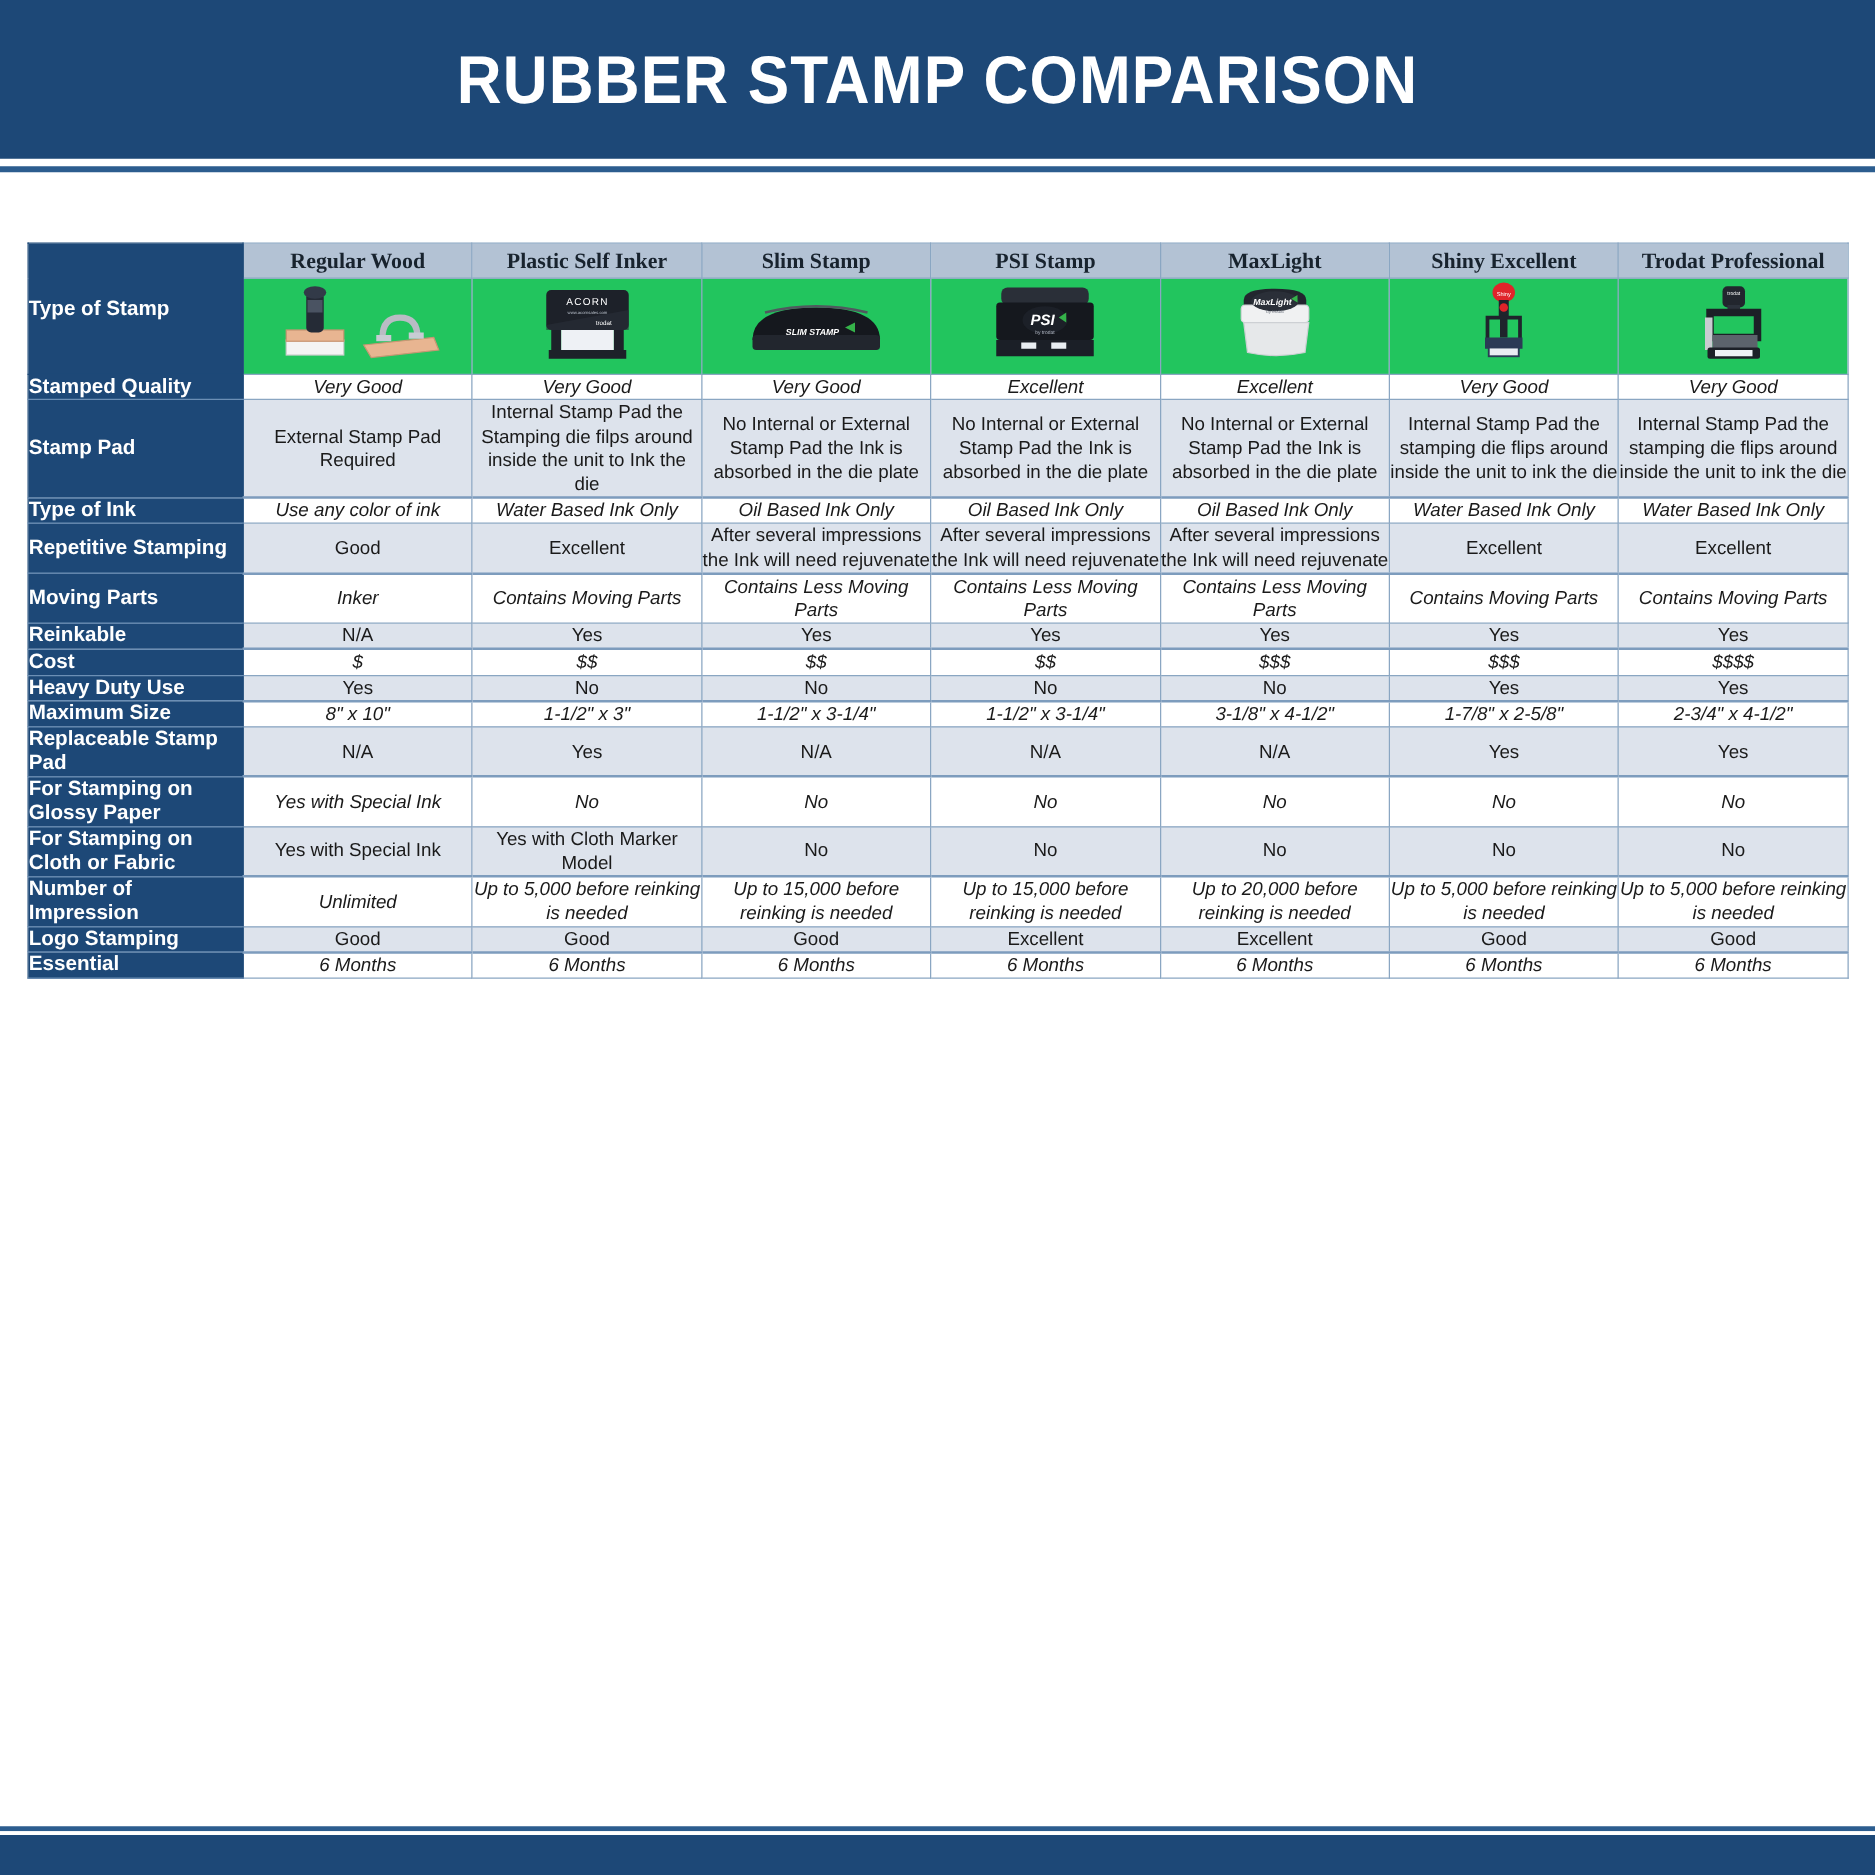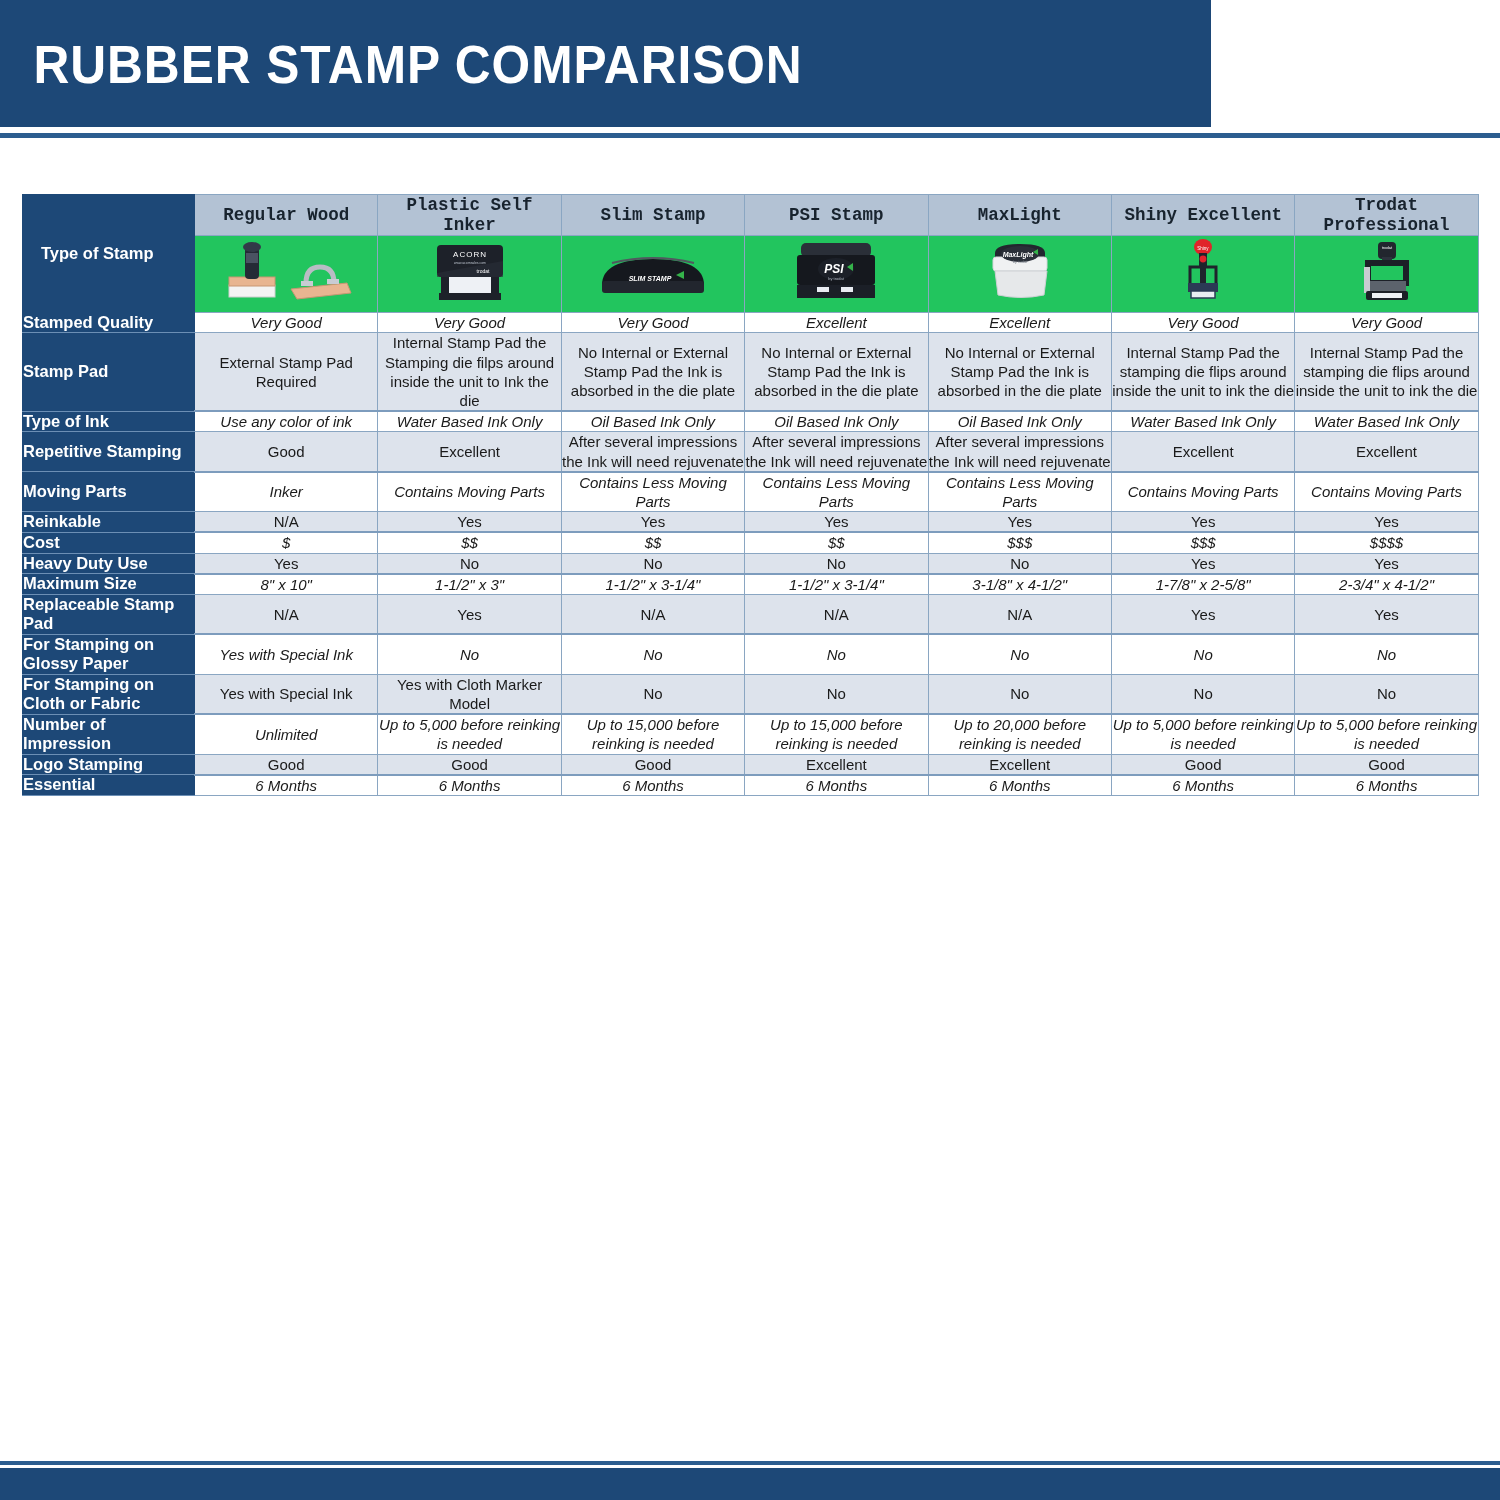--- a/index.html
+++ b/index.html
@@ -11,26 +11,26 @@
     height: 1500px;
     background: #ffffff;
     font-family: "Liberation Sans", sans-serif;
     overflow: hidden;
   }
 
   
   .top-banner {
     position: absolute;
     left: 0; top: 0;
-    width: 1211px;
+    width: 1500px;
     height: 127px;
     background: #1d4877;
     display: flex;
     align-items: center;
-    justify-content: flex-start;
+    justify-content: center;
   }
   .top-banner-title {
     color: #ffffff;
     font-size: 54px;
     font-weight: bold;
     letter-spacing: 1px;
     transform: scaleX(0.92);
     font-family: "Liberation Sans", sans-serif;
     text-align: center;
     line-height: 1;
@@ -102,21 +102,21 @@
     background: #1d4877;
     border: 1px solid #1d4877 !important;
   }
   .hdr-cell {
     background: #b3c2d4;
     color: #18232e;
     font-size: 17.5px;
     font-weight: bold;
     text-align: center;
     height: 27px;
-    font-family: Liberation Mono, monospace;
+    font-family: Liberation Serif, serif;
   }
 
   
   .rowlabel {
     background: #1d4877;
     color: #ffffff;
     font-size: 16.5px;
     font-weight: bold;
     text-align: left;
     padding: 0 0 0 18px;
@@ -179,21 +179,21 @@
       <col class="c-data">
         <col class="c-data">
         <col class="c-data">
         <col class="c-data">
       <col class="c-data">
         <col class="c-data">
         <col class="c-data">
     </colgroup>
     <tbody id="table-body">
         <tr>
-          <td class="hdr-corner" rowspan="2" style="background: rgb(29, 72, 119); color: rgb(255, 255, 255); font-size: 16.5px; font-weight: bold; padding-left: 18px; text-align: left;">Type of Stamp</td>
+          <td class="hdr-corner" rowspan="2" style="background: rgb(29, 72, 119); color: rgb(255, 255, 255); font-size: 16.5px; font-weight: bold; text-align: left;">Type of Stamp</td>
           <td class="hdr-cell">Regular Wood</td>
           <td class="hdr-cell">Plastic Self Inker</td>
           <td class="hdr-cell">Slim Stamp</td>
           <td class="hdr-cell">PSI Stamp</td>
           <td class="hdr-cell">MaxLight</td>
           <td class="hdr-cell">Shiny Excellent</td>
           <td class="hdr-cell">Trodat Professional</td>
         </tr>
         <tr>
           <td class="img-cell">

